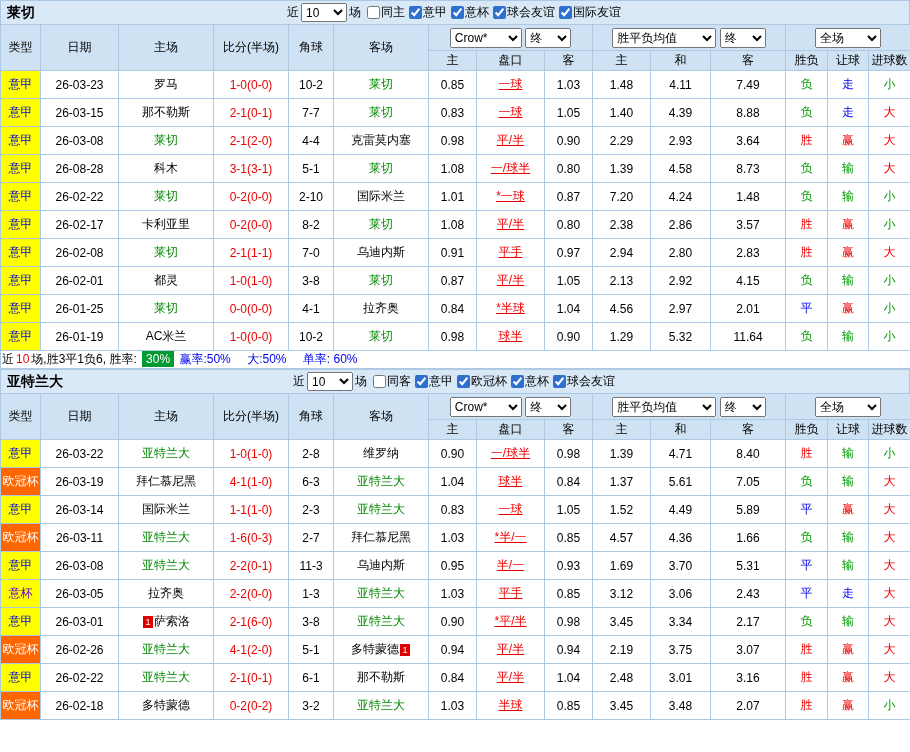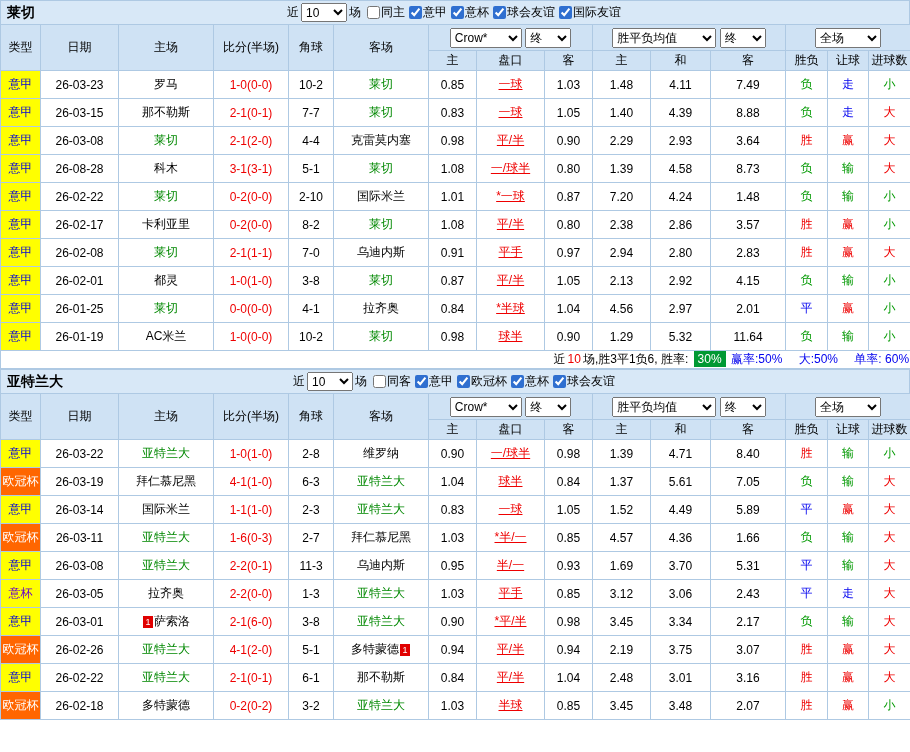--- a/index.html
+++ b/index.html
@@ -59,21 +59,21 @@
   .c-hcap  { color:var(--score_red,#ee0000);text-decoration:underline; }
   .c-green { color:var(--focus_green,#008800); }
   .c-r { color:var(--win_red,#ee0000); }
   .c-b { color:var(--draw_blue,#0000ee); }
   .c-g { color:var(--lose_green,#009900); }
   .card-badge { display:inline-block; background:#e00000; color:#fff; font-style:normal;
     font-size:9px; width:10px; height:12px; line-height:12px; text-align:center;
     vertical-align:middle; margin:0 1px; }
 
   
-  td.summary { height:16px; background:#fff; text-align:right; }
+  td.summary { height:16px; background:#fff; text-align:left; }
   td.summary span { margin:0 1px; }
   .rate-badge { background:var(--badge_green_bg,#009933); color:#fff; padding:1px 4px; margin:0 5px; }
   .sgap { margin-left:12px !important; }
 </style>
 </head>
 <body>
 
 <div class="page">
 
 

